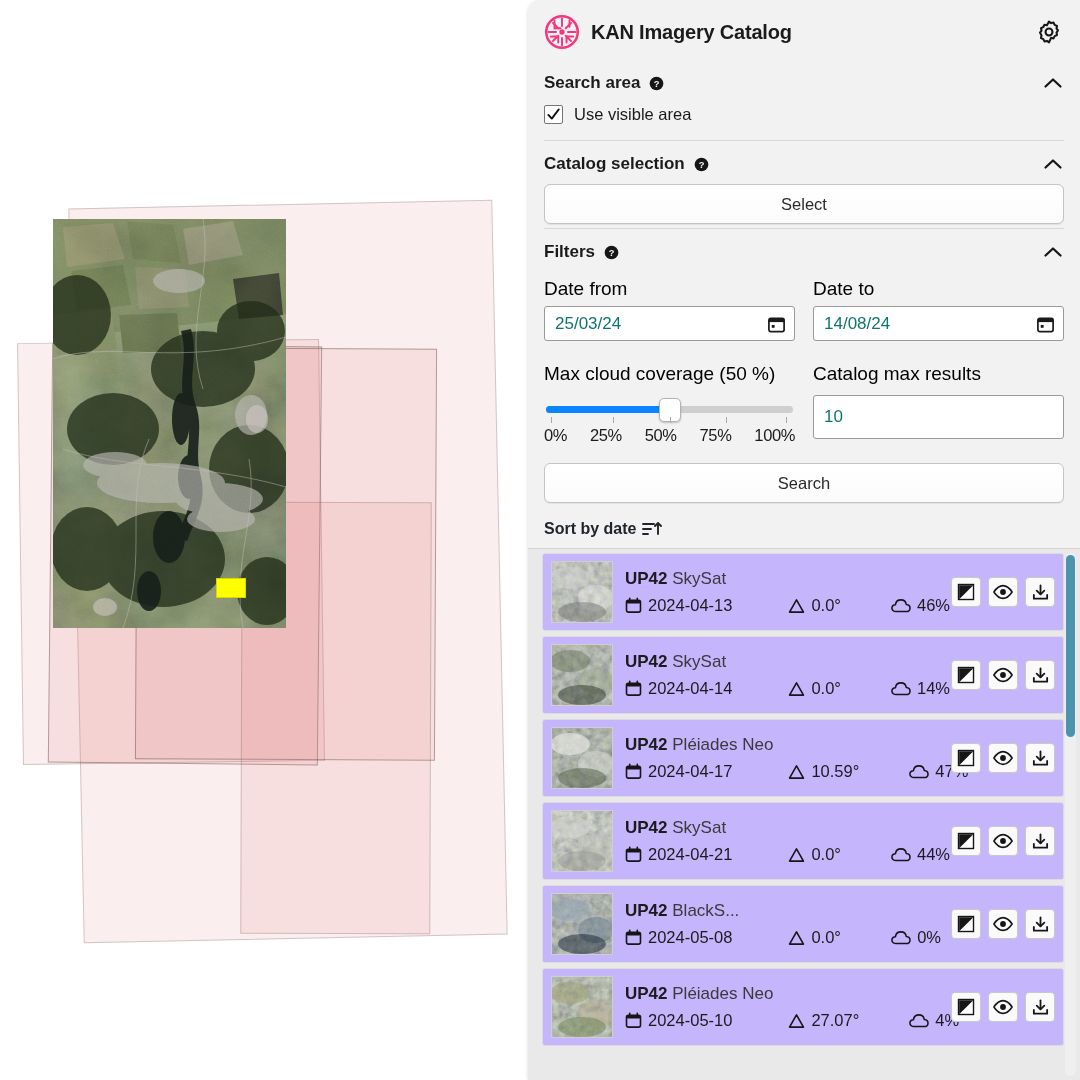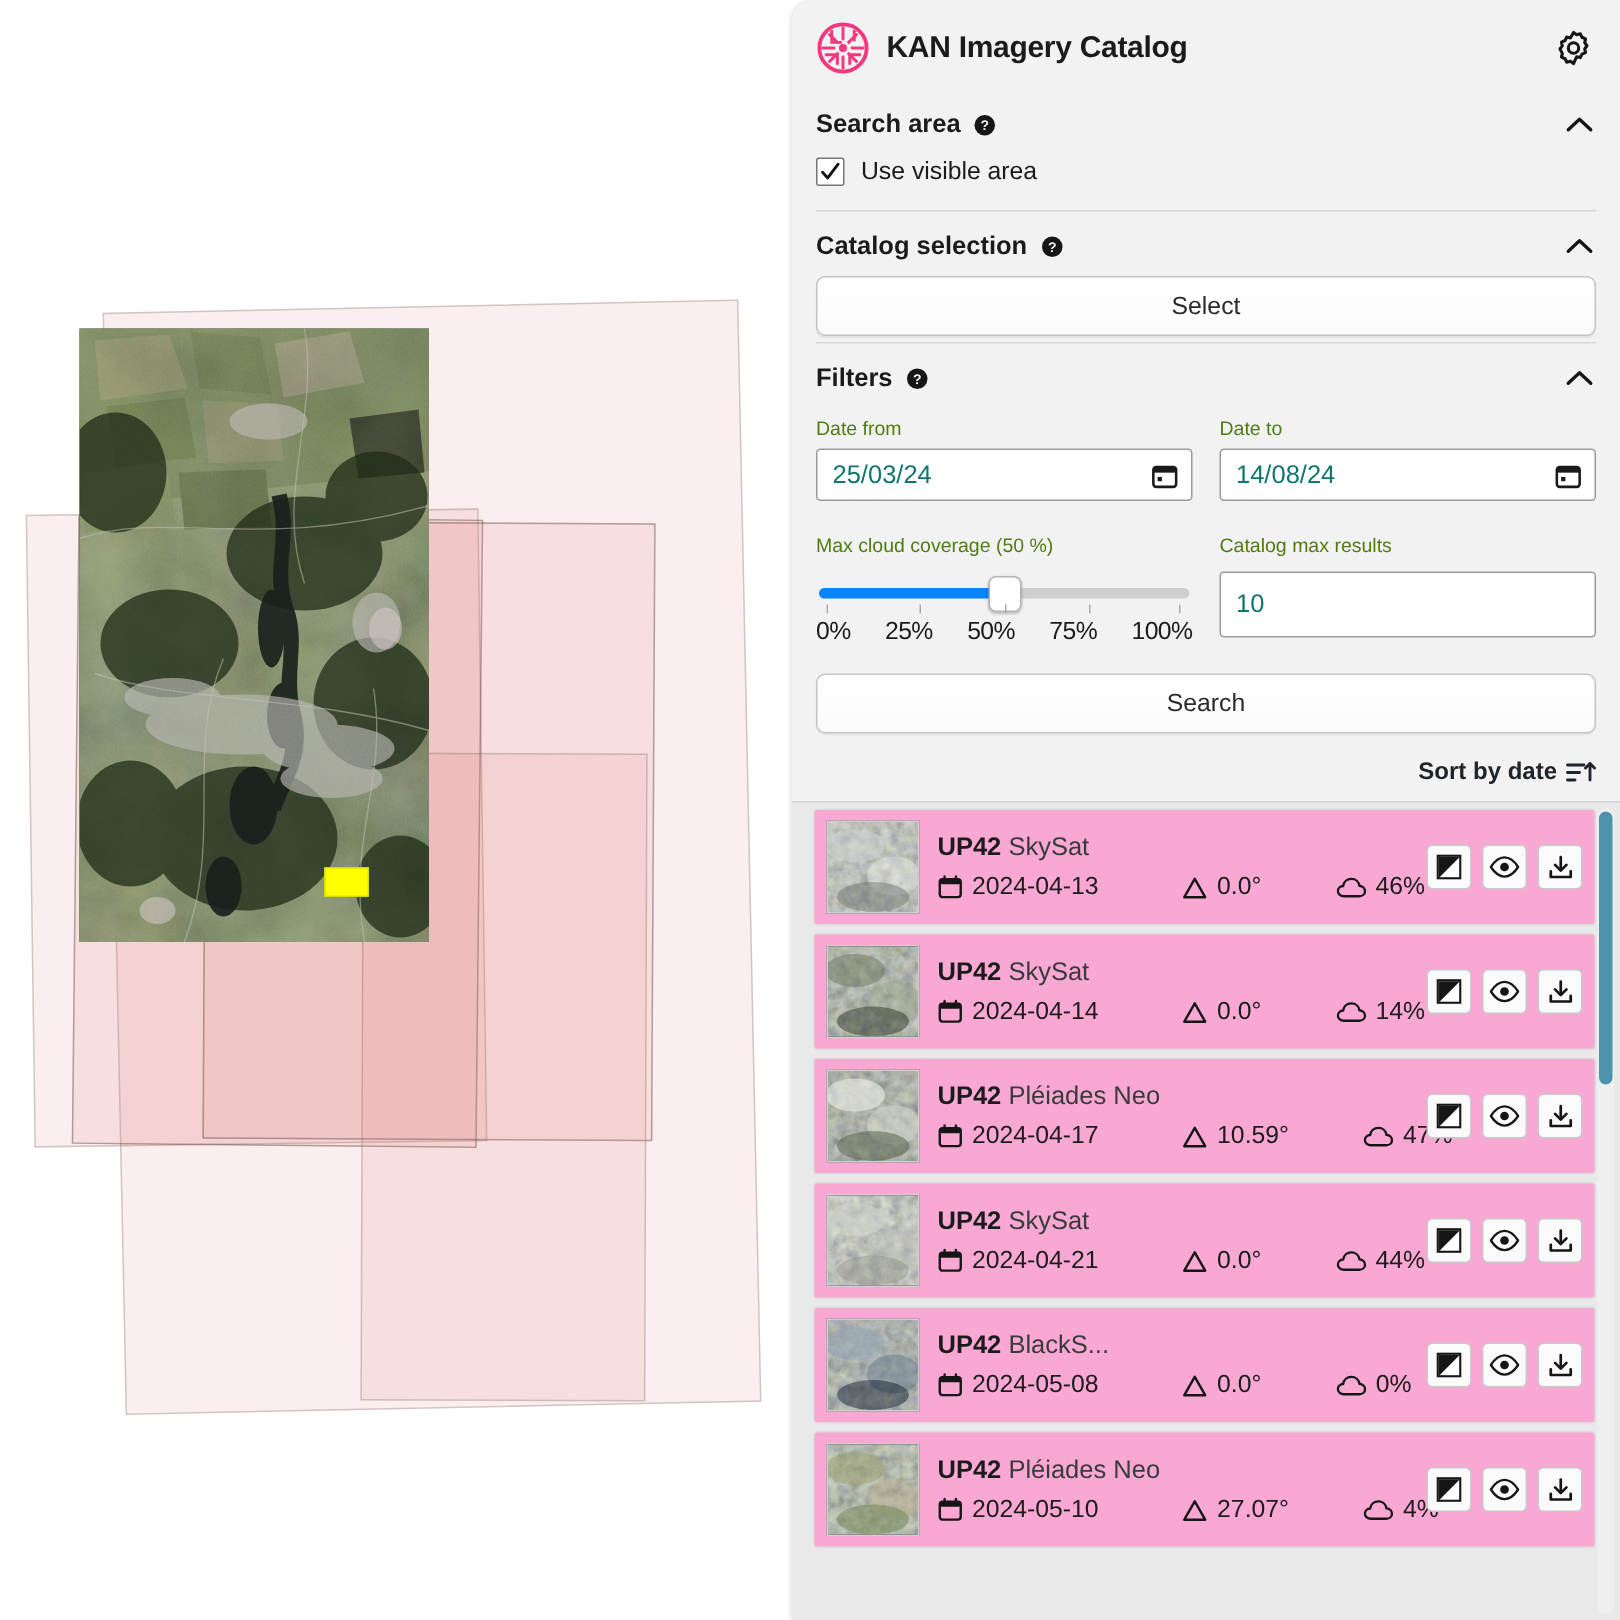--- a/index.html
+++ b/index.html
@@ -109,21 +109,21 @@
     box-shadow: 0 1px 1px rgba(0,0,0,0.07);
     font-size: 16.5px; color: #2a2a2a;
     display:flex; align-items:center; justify-content:center;
     cursor: pointer; margin-bottom: 4px;
     font-family: "Liberation Sans", sans-serif;
   }
 
   .grid2 { display: flex; gap: 18px; }
   .col { flex: 1 1 0; min-width: 0; }
   .field-label {
-    font-size: 13px; color: #4d7c0f; margin: 6px 0 6px 0;
+    font-size: 19px; color: #000000; margin: 6px 0 6px 0;
     white-space: nowrap;
   }
   .input-box {
     position: relative;
     height: 35px; background: #fff;
     border: 1px solid #9a9a9a; border-radius: 3px;
     display: flex; align-items: center;
     padding: 0 10px;
     cursor: text;
   }
@@ -152,37 +152,37 @@
   .ticks i {
     position: absolute; top: 0; width: 1px; height: 6px; background: #a9a9a9;
   }
   .tick-labels {
     display: flex; justify-content: space-between;
     font-size: 16.5px; color: #1b1b1b; margin-top: 1px;
     letter-spacing: -0.4px;
   }
 
   .sortrow {
-    display: flex; justify-content: flex-end; align-items: center;
+    display: flex; align-items: center;
     padding: 13px 16px 10px 16px;
   }
   .sort-label { font-size: 16px; font-weight: bold; color: #20252b; }
   .sort-icon { margin-left: 6px; width: 20px; height: 18px; }
 
   
   #results {
     flex: 1 1 auto; position: relative;
     background: #e9e9e9;
     border-top: 1px solid #d4d4d4;
     overflow: hidden;
   }
   #results-inner { position: absolute; inset: 0; padding: 4px 16px 0 14px; }
   .card {
     display: flex; align-items: center;
-    background: #f9a8d4;
+    background: #c4b5fd;
     border: 1px solid #dcdcdc;
     border-radius: 3px;
     height: 78px; margin-bottom: 5px;
     padding: 0 8px 0 8px;
   }
   .thumb-img {
     width: 62px; height: 62px; flex: 0 0 62px;
     border: 1px solid #cfcfcf;
     background: #4a4a4a;
     overflow: hidden; position: relative;

